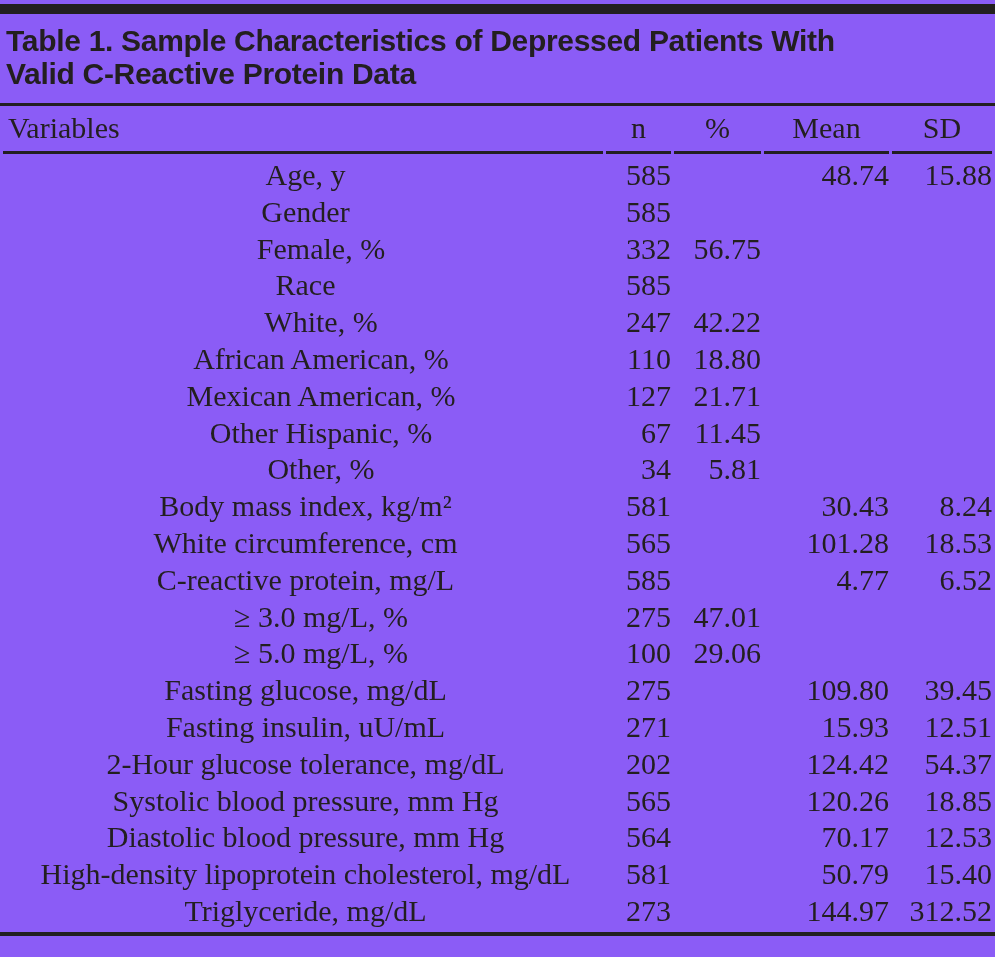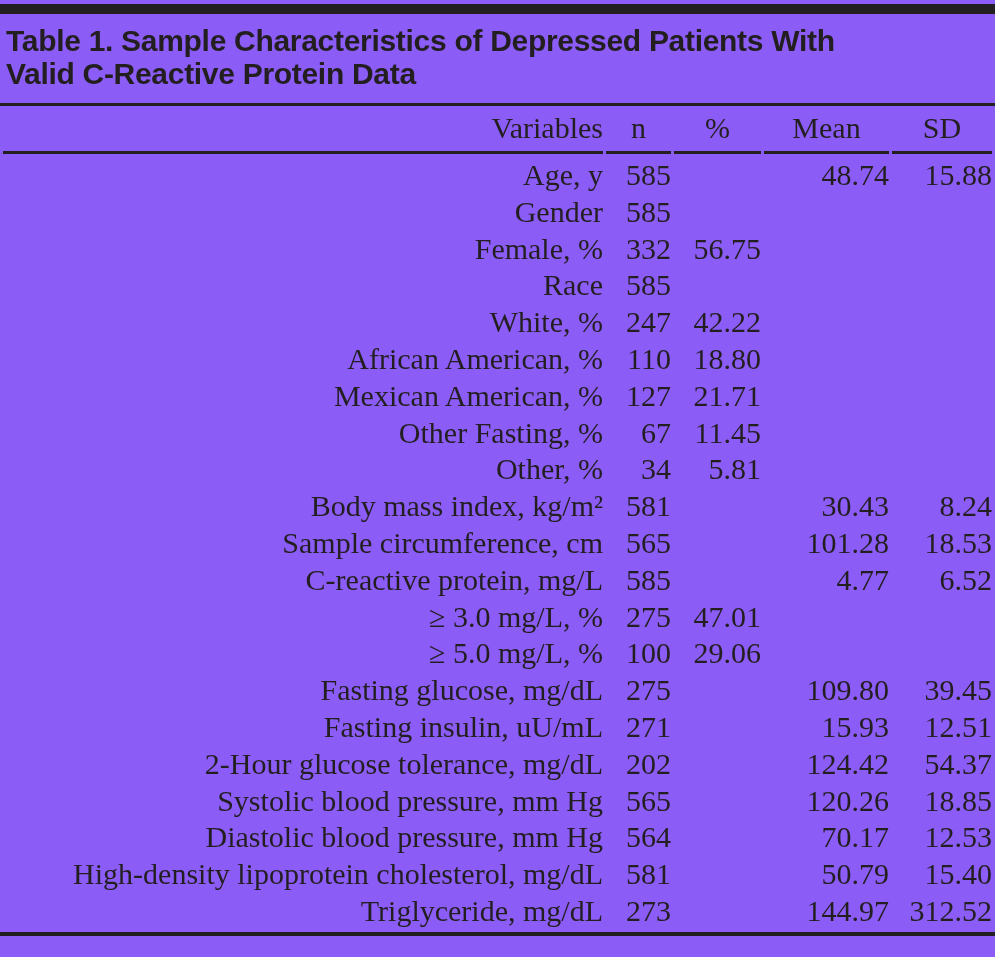--- a/index.html
+++ b/index.html
@@ -45,29 +45,29 @@
   col.c-mean { width: 125px; }
   col.c-sd   { width: 100px; }
   th {
     font-weight: normal;
     vertical-align: bottom;
     height: 39px;
     padding: 0 0 6px 0;
     border-bottom: 3px solid #231f20;
     white-space: nowrap;
   }
-  th.h-var { text-align: right; padding-left: 5px; }
+  th.h-var { text-align: left; padding-left: 5px; }
   th.h-num { text-align: center; }
   td {
     padding: 0;
     line-height: 36.8px;
     white-space: nowrap;
     overflow: visible;
   }
-  td.v-cell { text-align: right; padding-left: 5px; }
+  td.v-cell { text-align: center; padding-left: 5px; }
   td.v-cell.indent { padding-left: 36px; }
   td.n-cell, td.p-cell, td.m-cell, td.s-cell { text-align: right; }
   tbody tr:first-child td { padding-top: 3px; }
   .bottom-rule {
     height: 4px;
     background: #231f20;
     margin-top: 2px;
   }
 </style>
 </head>
@@ -145,42 +145,42 @@
     <td class="s-cell"></td>
   </tr>
         <tr>
     <td class="v-cell indent">Mexican American, %</td>
     <td class="n-cell">127</td>
     <td class="p-cell">21.71</td>
     <td class="m-cell"></td>
     <td class="s-cell"></td>
   </tr>
         <tr>
-    <td class="v-cell indent">Other Fasting, %</td>
+    <td class="v-cell indent">Other Hispanic, %</td>
     <td class="n-cell">67</td>
     <td class="p-cell">11.45</td>
     <td class="m-cell"></td>
     <td class="s-cell"></td>
   </tr>
         <tr>
     <td class="v-cell indent">Other, %</td>
     <td class="n-cell">34</td>
     <td class="p-cell">5.81</td>
     <td class="m-cell"></td>
     <td class="s-cell"></td>
   </tr>
         <tr>
     <td class="v-cell">Body mass index, kg/m²</td>
     <td class="n-cell">581</td>
     <td class="p-cell"></td>
     <td class="m-cell">30.43</td>
     <td class="s-cell">8.24</td>
   </tr>
         <tr>
-    <td class="v-cell">Sample circumference, cm</td>
+    <td class="v-cell">White circumference, cm</td>
     <td class="n-cell">565</td>
     <td class="p-cell"></td>
     <td class="m-cell">101.28</td>
     <td class="s-cell">18.53</td>
   </tr>
         <tr>
     <td class="v-cell">C-reactive protein, mg/L</td>
     <td class="n-cell">585</td>
     <td class="p-cell"></td>
     <td class="m-cell">4.77</td>

